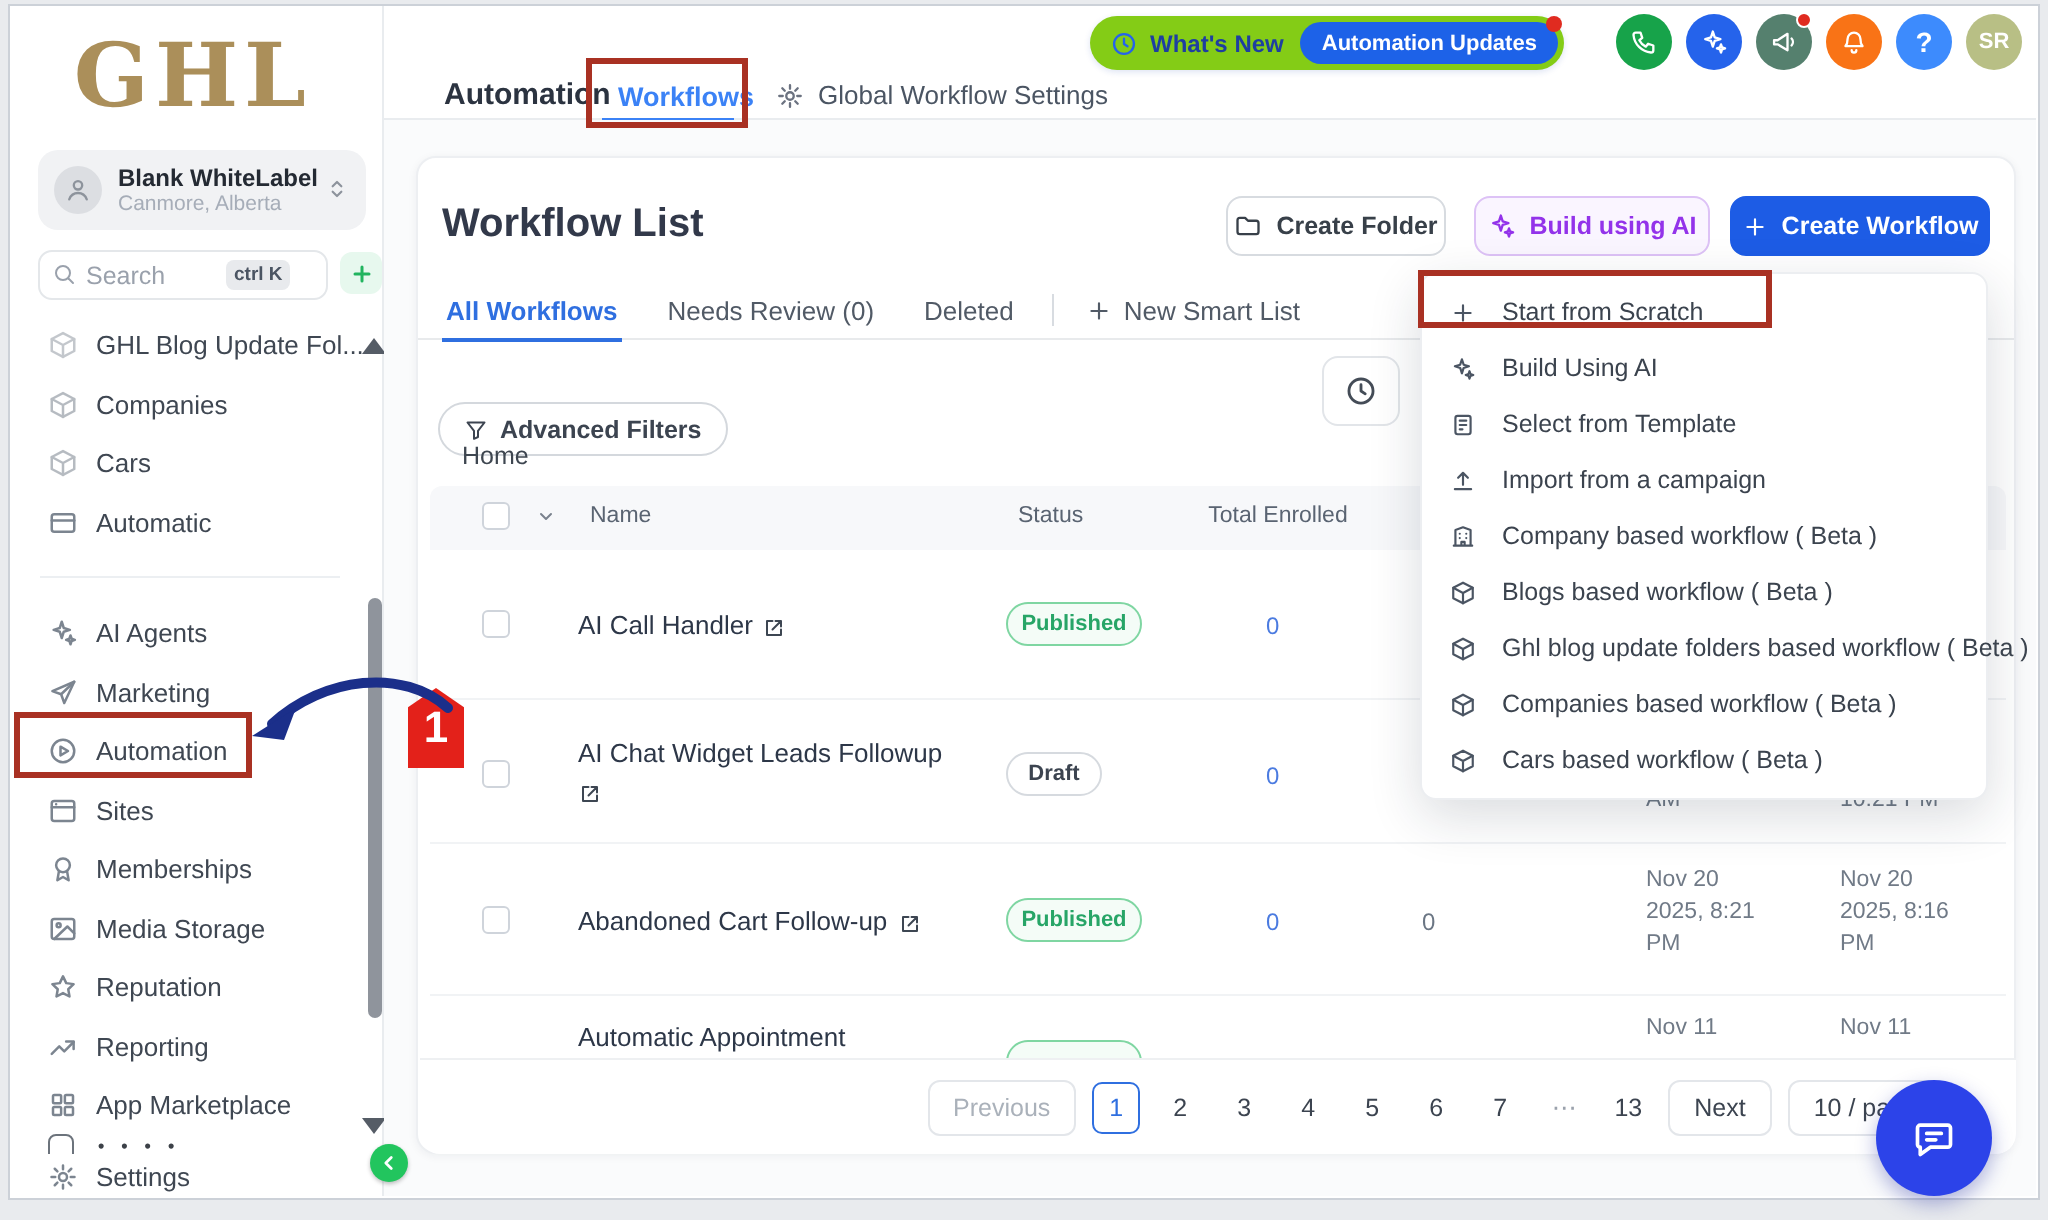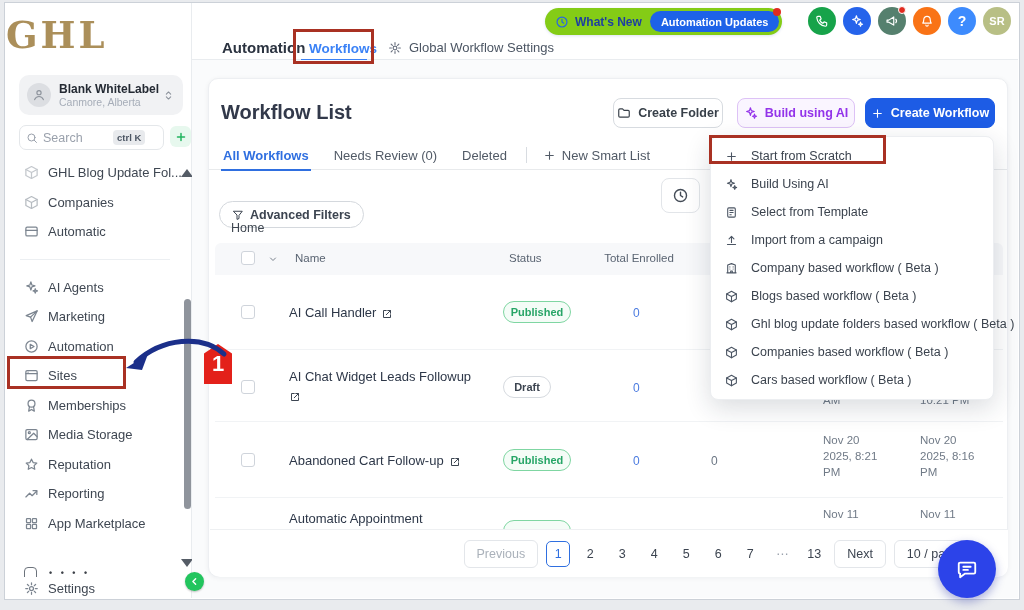--- a/index.html
+++ b/index.html
@@ -9,23 +9,23 @@
   svg.ic { display:inline-block; vertical-align:middle; stroke:currentColor; fill:none;
     stroke-width:2; stroke-linecap:round; stroke-linejoin:round; }
 
   
   #app-frame { position:absolute; left:4px; top:2px; right:4px; bottom:10px;
     background:#fff; border:1px solid #ccd1d8; }
 
   
   #sidebar { position:absolute; left:6px; top:3px; width:186px; height:595px;
     background:#fff; border-right:1px solid #e9ecef; z-index:2; }
-  #logo { position:absolute; left:0; top:10px; width:150px; text-align:left;
+  #logo { position:absolute; left:0; top:10px; width:150px; text-align:right;
     font-family:"DejaVu Serif","Liberation Serif",serif; font-weight:bold;
-    font-size:37px; color:#ab8f5a; letter-spacing:3px; }
+    font-size:44px; color:#ab8f5a; letter-spacing:3px; }
   #account-box { position:absolute; left:13px; top:72px; width:164px; height:40px;
     background:#f1f2f4; border-radius:10px; display:flex; align-items:center; padding:0 8px; }
   #account-avatar { width:24px; height:24px; border-radius:50%; background:#dcdee2;
     color:#8d939c; display:flex; align-items:center; justify-content:center; flex:none; }
   #account-texts { flex:1; margin-left:8px; overflow:hidden; }
   #account-name { font-size:12px; font-weight:bold; color:#242a33; white-space:nowrap; }
   #account-loc { font-size:10.5px; color:#a6adb8; white-space:nowrap; }
   #account-chevrons { color:#8d939c; flex:none; }
   #search-box { position:absolute; left:13px; top:122px; width:145px; height:25px;
     border:1px solid #e4e7ea; border-radius:7px; display:flex; align-items:center;
@@ -332,20 +332,28 @@
       </div>
     <div class="nav-item">
         <span class="nico" style="opacity:.55">
           <svg class="ic" width="15" height="15">
             <use href="#i-cube"></use>
           </svg>
         </span>
         <span class="nlabel">Companies</span>
       </div>
     <div class="nav-item">
+        <span class="nico" style="opacity:.55">
+          <svg class="ic" width="15" height="15">
+            <use href="#i-cube"></use>
+          </svg>
+        </span>
+        <span class="nlabel">Cars</span>
+      </div>
+    <div class="nav-item">
         <span class="nico">
           <svg class="ic" width="15" height="15">
             <use href="#i-card"></use>
           </svg>
         </span>
         <span class="nlabel">Automatic</span>
       </div>
     <div class="nav-div"></div>
     <div class="nav-item">
         <span class="nico">

